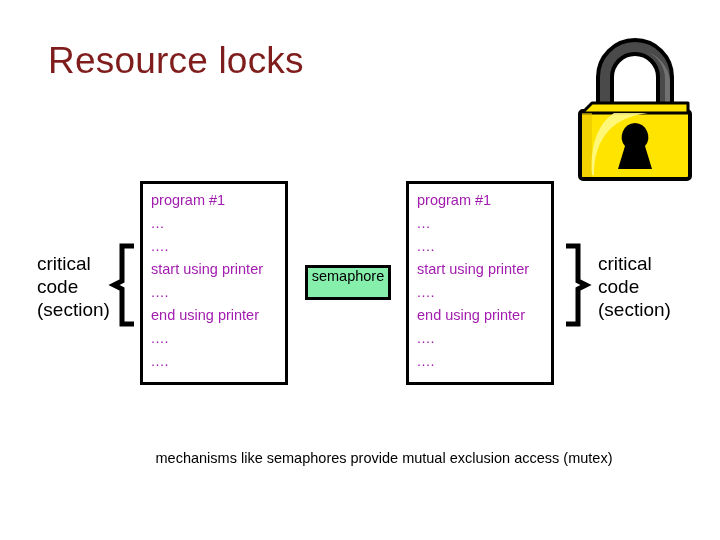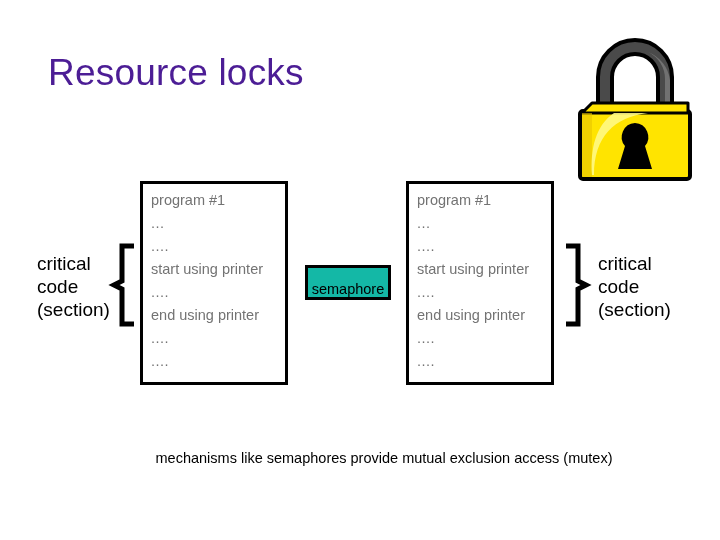--- a/index.html
+++ b/index.html
@@ -13,26 +13,26 @@
     position: relative;
     overflow: hidden;
     font-family: "Liberation Sans", sans-serif;
     color: #000000;
   }
 
   
   #slide-title {
     position: absolute;
     left: 48px;
-    top: 50px;
+    top: 38px;
     font-size: 37px;
     font-weight: 400;
     letter-spacing: 0.2px;
     line-height: 46px;
-    color: #4c1d95;
+    color: #7f1d1d;
     white-space: nowrap;
   }
 
   
   #padlock {
     position: absolute;
     left: 570px;
     top: 25px;
     width: 130px;
     height: 160px;
@@ -55,39 +55,39 @@
     position: absolute;
     left: 8px;
     top: 5px;
     right: 2px;
   }
   .code-line {
     font-size: 14.5px;
     line-height: 23px;
     height: 23px;
     white-space: nowrap;
-    color: #737373;
+    color: #a21caf;
   }
   .code-line.dots {
     font-size: 14.5px;
     letter-spacing: 0.5px;
   }
 
   
   #semaphore-box {
     position: absolute;
     left: 305px;
     top: 265px;
     width: 86px;
     height: 35px;
     border: 3px solid #000000;
-    background: #14b8a6;
+    background: #86efac;
     box-sizing: border-box;
     display: flex;
-    align-items: flex-end;
+    align-items: flex-start;
     justify-content: center;
   }
   #semaphore-label {
     font-size: 14.5px;
     white-space: nowrap;
   }
 
   
   .side-label {
     position: absolute;

